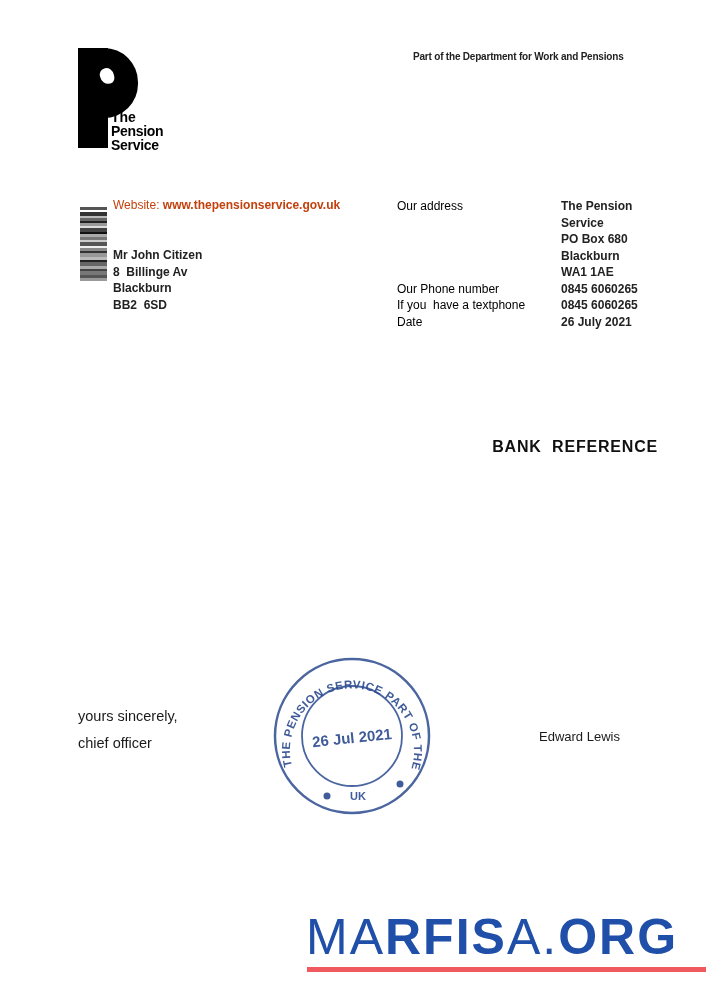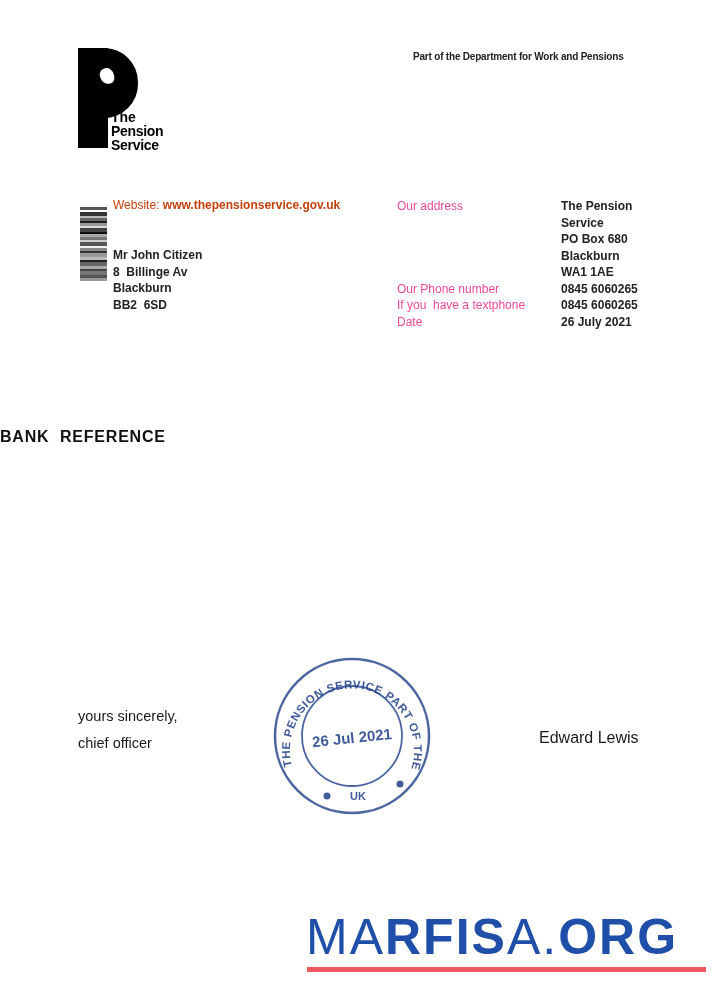--- a/index.html
+++ b/index.html
@@ -17,30 +17,30 @@
   .dept { position: absolute; left: 397px; top: 51px; font-size: 10px; font-weight: bold; color: #222; letter-spacing: -0.2px; padding-left: 16px; }
 
   .barcode { position: absolute; left: 80px; top: 207px; width: 27px; height: 76px; }
   .barcode span { display: block; width: 27px; }
 
   .website { position: absolute; left: 113px; top: 198px; font-size: 12px; color: #c2410c; }
   .website b { font-weight: bold; }
 
   .recipient { position: absolute; left: 113px; top: 247px; font-size: 12px; font-weight: bold; line-height: 16.5px; color: #222; }
 
-  .info-labels { position: absolute; left: 397px; top: 198px; font-size: 12px; line-height: 16.5px; color: #ec4899; }
+  .info-labels { position: absolute; left: 397px; top: 198px; font-size: 12px; line-height: 16.5px; color: #000000; }
   .info-values { position: absolute; left: 561px; top: 198px; font-size: 12px; font-weight: bold; line-height: 16.5px; color: #222; }
 
-  .title { position: absolute; left: 0; width: 658px; top: 428px; text-align: left; font-size: 16px; font-weight: bold; letter-spacing: 0.8px; color: #111; }
+  .title { position: absolute; left: 0; width: 658px; top: 438px; text-align: right; font-size: 16px; font-weight: bold; letter-spacing: 0.8px; color: #111; }
 
   .body-text { position: absolute; left: 78px; width: 568px; top: 500px; font-size: 15px; line-height: 24.5px; text-align: justify; color: #1a1a1a; }
   .body-text p { text-indent: 12px; }
 
   .closing { position: absolute; left: 78px; top: 703px; font-size: 14.5px; line-height: 27px; color: #1a1a1a; }
-  .signer { position: absolute; left: 539px; top: 729px; font-size: 16px; color: #1a1a1a; }
+  .signer { position: absolute; left: 539px; top: 729px; font-size: 13px; color: #1a1a1a; }
 
   .stamp { position: absolute; left: 270px; top: 656px; width: 164px; height: 160px; }
 
   .watermark { position: absolute; left: 306px; top: 912px; font-size: 50px; font-weight: bold; color: #1f4fa8; letter-spacing: 2px; line-height: 1; }
   .watermark .thin { font-weight: normal; }
   .watermark-underline { position: absolute; left: 307px; top: 967px; width: 399px; height: 5px; background: #f05a5e; }
 </style>
 </head>
 <body>
 

